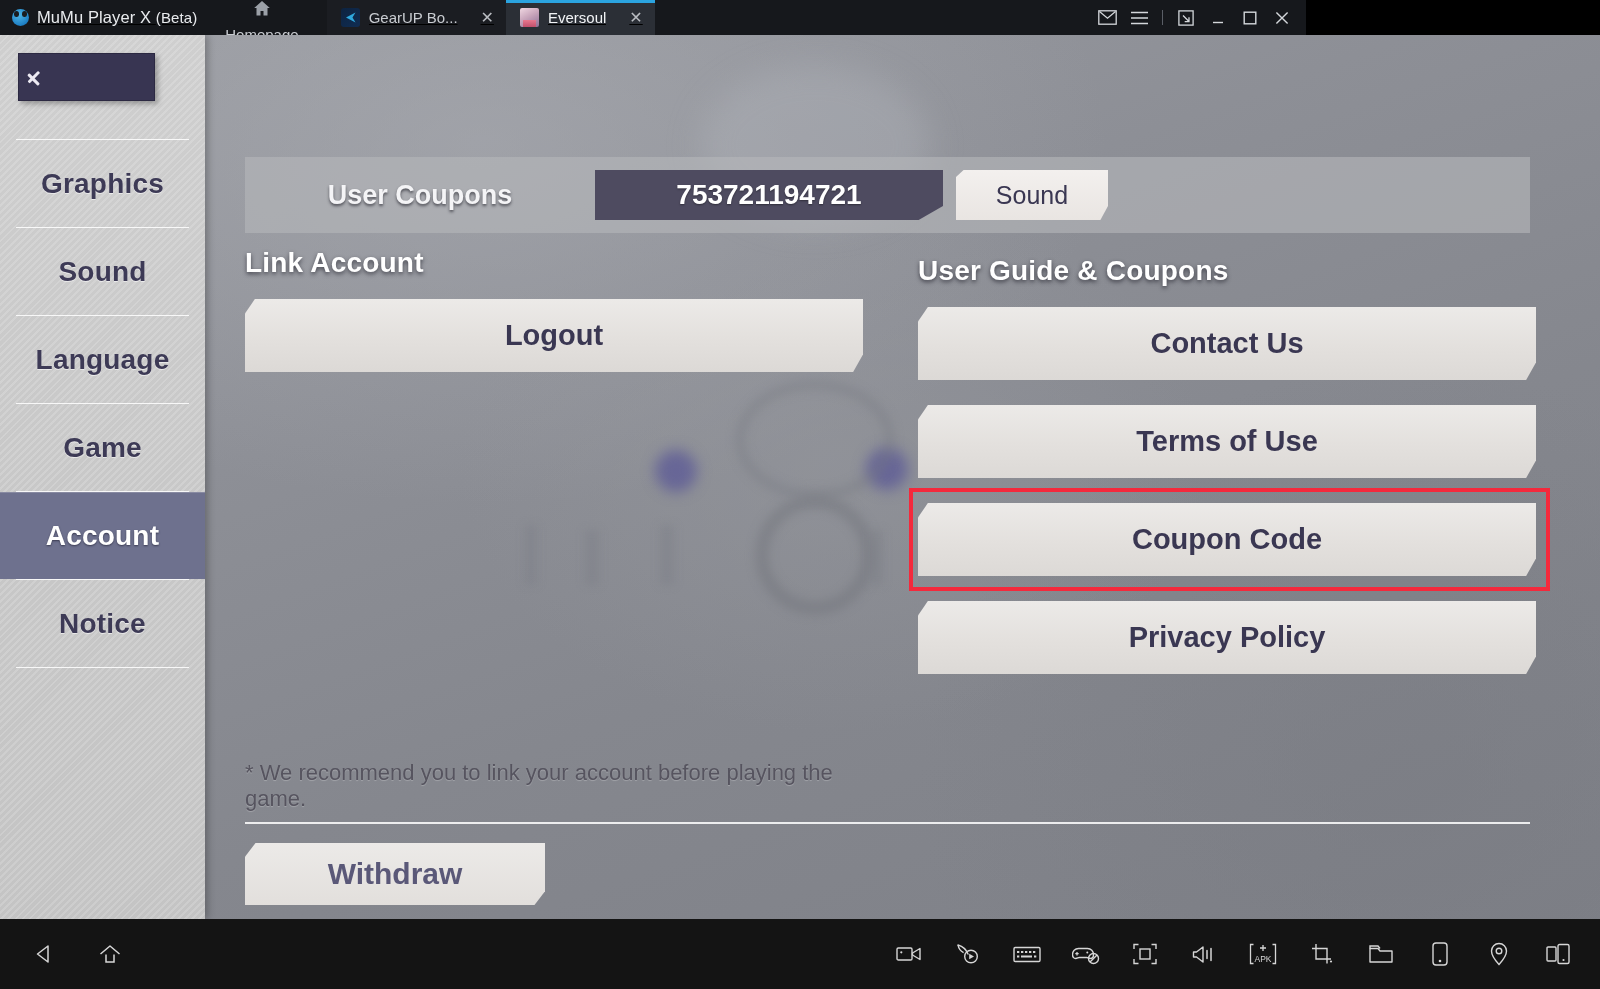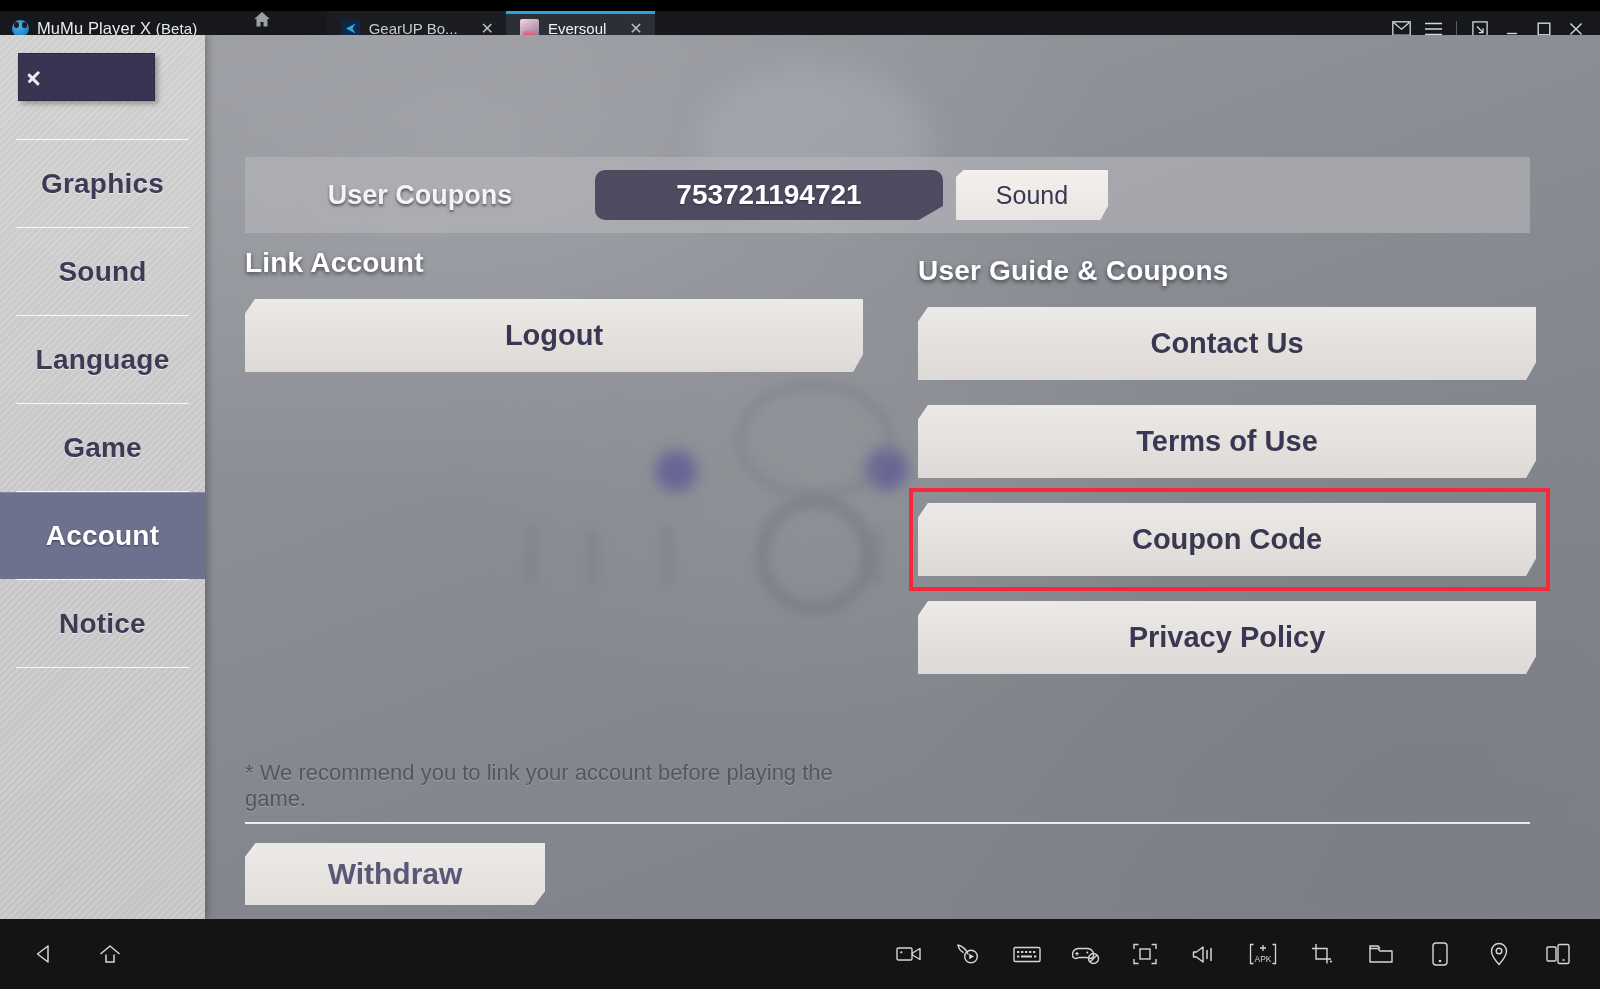--- a/index.html
+++ b/index.html
@@ -6,22 +6,22 @@
   * { box-sizing: border-box; margin: 0; padding: 0; }
   html, body {
     width: 1600px; height: 989px;
     overflow: hidden;
     background: #000;
     font-family: "Liberation Sans", sans-serif;
   }
 
   
   .titlebar {
-    position: absolute; top: 11px; left: 0;
-    width: 1600px; height: 35px;
+    position: absolute; top: 0; left: 0;
+    width: 1306px; height: 35px;
     background: #16181c;
     display: flex; align-items: stretch; text-decoration: underline;
   }
   .tb-brand {
     display: flex; align-items: center; gap: 8px;
     padding: 0 14px 0 12px;
     height: 35px;
   }
   .tb-logo {
     width: 17px; height: 17px; border-radius: 50%;
@@ -172,21 +172,20 @@
     color: #f4f4f6; font-size: 27px; font-weight: bold;
     text-shadow: 0 2px 3px rgba(30,30,40,.65);
   }
   .usernum-value {
     width: 348px; height: 50px;
     background: #4e4b60;
     display: flex; align-items: center; justify-content: center;
     color: #ffffff; font-size: 28px; font-weight: bold;
     clip-path: polygon(0 0, 100% 0, 100% 72%, 93% 100%, 0 100%);
     text-shadow: 0 1px 2px rgba(0,0,0,.4);
-    border-radius: 10px;
   }
   .copy-btn {
     width: 152px; height: 50px; margin-left: 13px;
     background: linear-gradient(180deg, #f3f0ee 0%, #e9e5e2 100%);
     display: flex; align-items: center; justify-content: center;
     color: #3a3752; font-size: 25px;
     clip-path: polygon(5% 0, 100% 0, 100% 72%, 95% 100%, 0 100%, 0 14%);
     box-shadow: 2px 3px 5px rgba(0,0,0,.22);
   }
 

